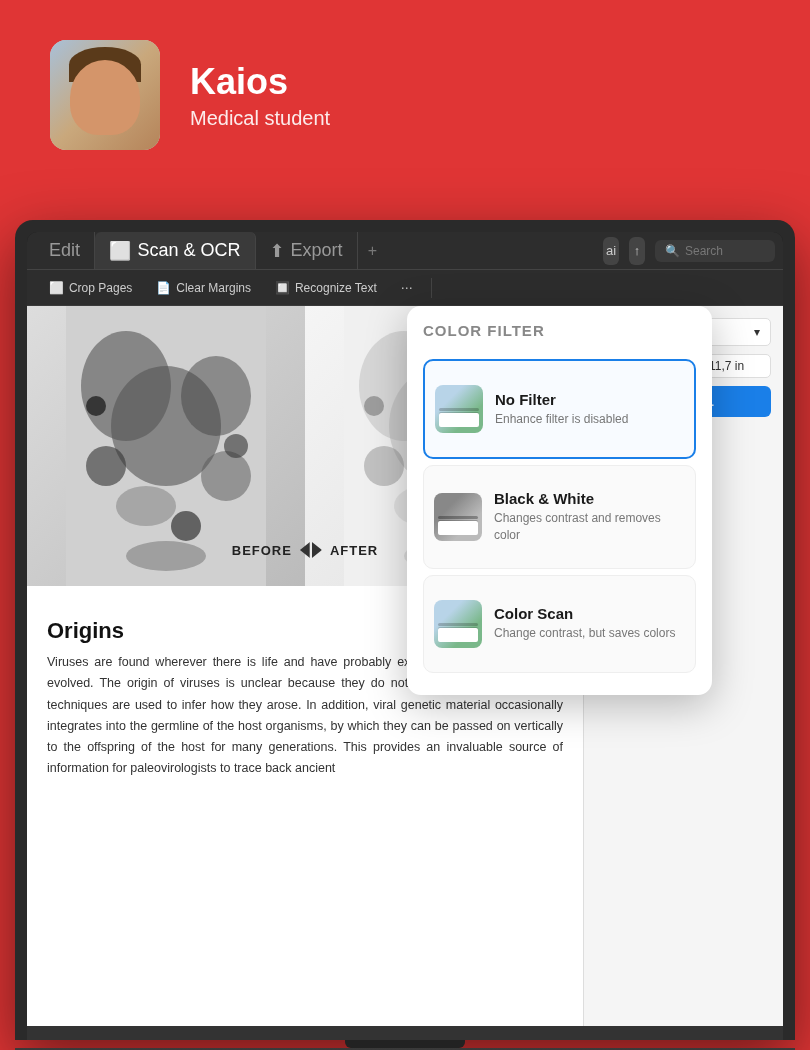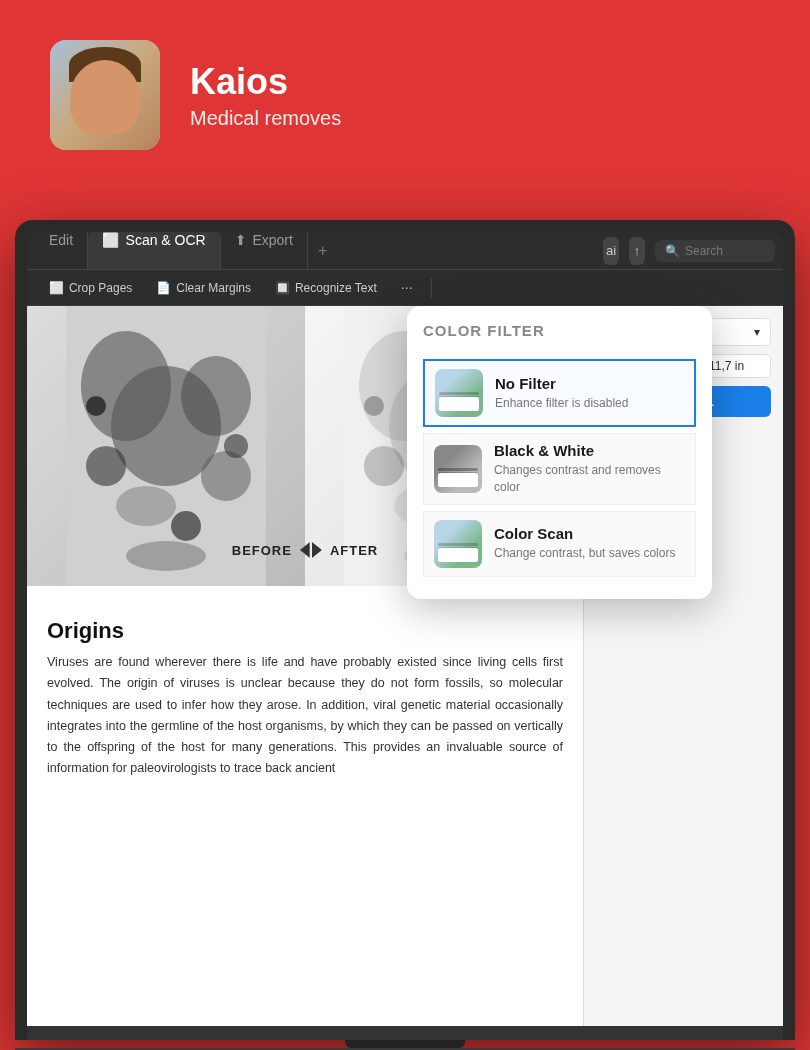--- a/index.html
+++ b/index.html
@@ -95,25 +95,25 @@
     .tab-bar {
       background: #2d2d2d;
       display: flex;
       align-items: center;
       padding: 0 8px;
       height: 38px;
       border-bottom: 1px solid #444;
     }
     .tab {
       display: flex;
-      align-items: flex-start;
+      align-items: center;
       gap: 6px;
       padding: 0 14px;
       height: 100%;
-      font-size: 14px;
+      font-size: 18px;
       color: #999;
       cursor: pointer;
       border-right: 1px solid #444;
     }
     .tab.active {
       background: #3a3a3a;
       color: white;
       border-radius: 6px 6px 0 0;
     }
     .tab-add {
@@ -345,22 +345,22 @@
       font-weight: 600;
       color: #888;
       letter-spacing: 1px;
       text-transform: uppercase;
       margin-bottom: 20px;
     }
     .cf-option {
       display: flex;
       align-items: center;
       gap: 12px;
-      padding: 8px 10px;
-      border-radius: 0;
+      padding: 24px 10px;
+      border-radius: 10px;
       margin-bottom: 6px;
       cursor: pointer;
     }
     .cf-option.selected {
       border: 2px solid #1a7fe8;
       background: #f8fbff;
     }
     .cf-option:not(.selected) {
       border: 1px solid #eee;
       background: #fafafa;
@@ -500,21 +500,21 @@
 
 <div class="profile-section">
   <div class="avatar-wrapper">
     <div class="avatar-placeholder">
       <div class="avatar-hair"></div>
       <div class="avatar-face"></div>
     </div>
   </div>
   <div class="profile-info">
     <div class="profile-name">Kaios</div>
-    <div class="profile-title">Medical removes</div>
+    <div class="profile-title">Medical student</div>
   </div>
 </div>
 
 <div class="laptop-wrapper">
   <div class="laptop-body">
     <div class="laptop-screen">
 
       <div class="tab-bar">
         <div class="tab">
           <span>Edit</span>

